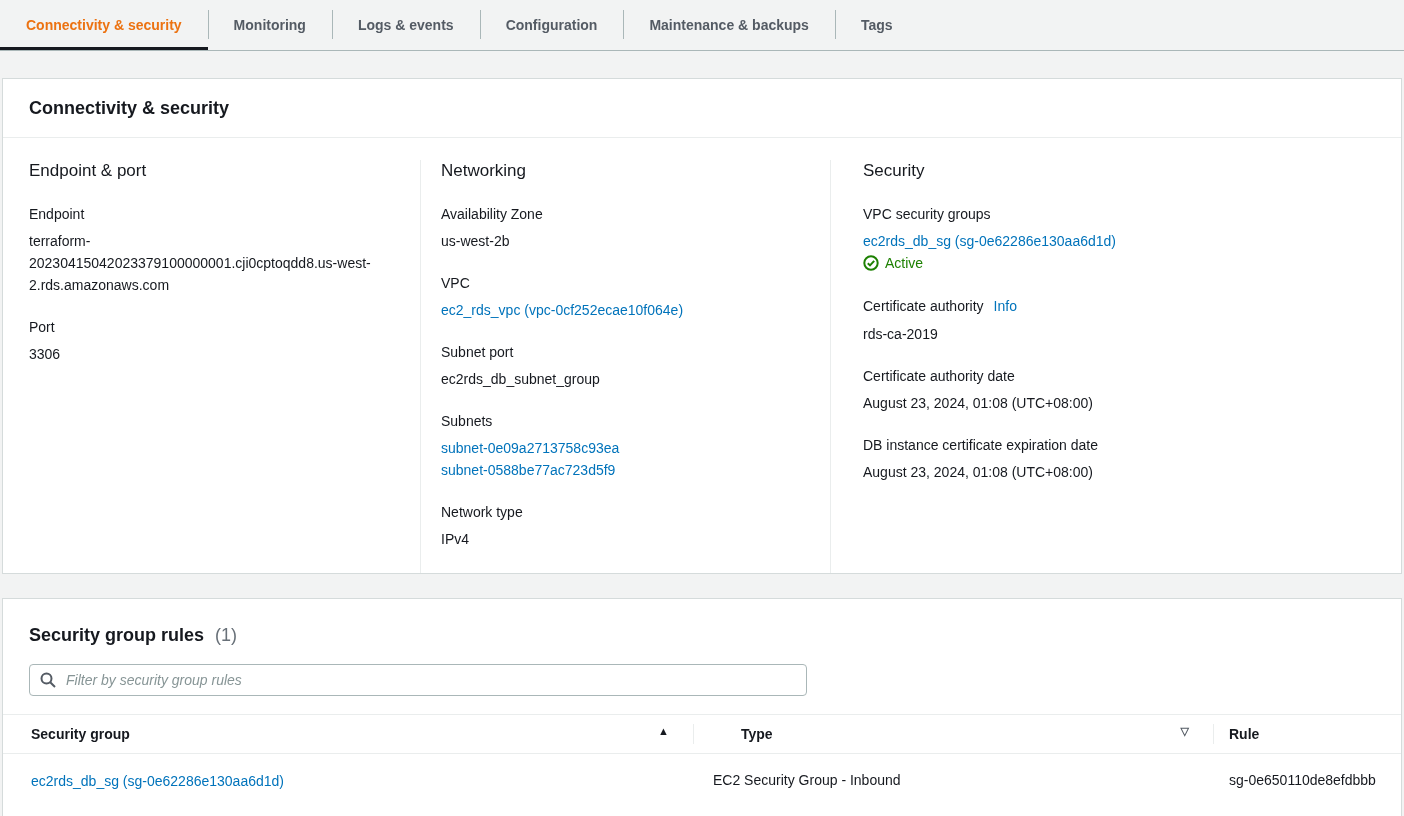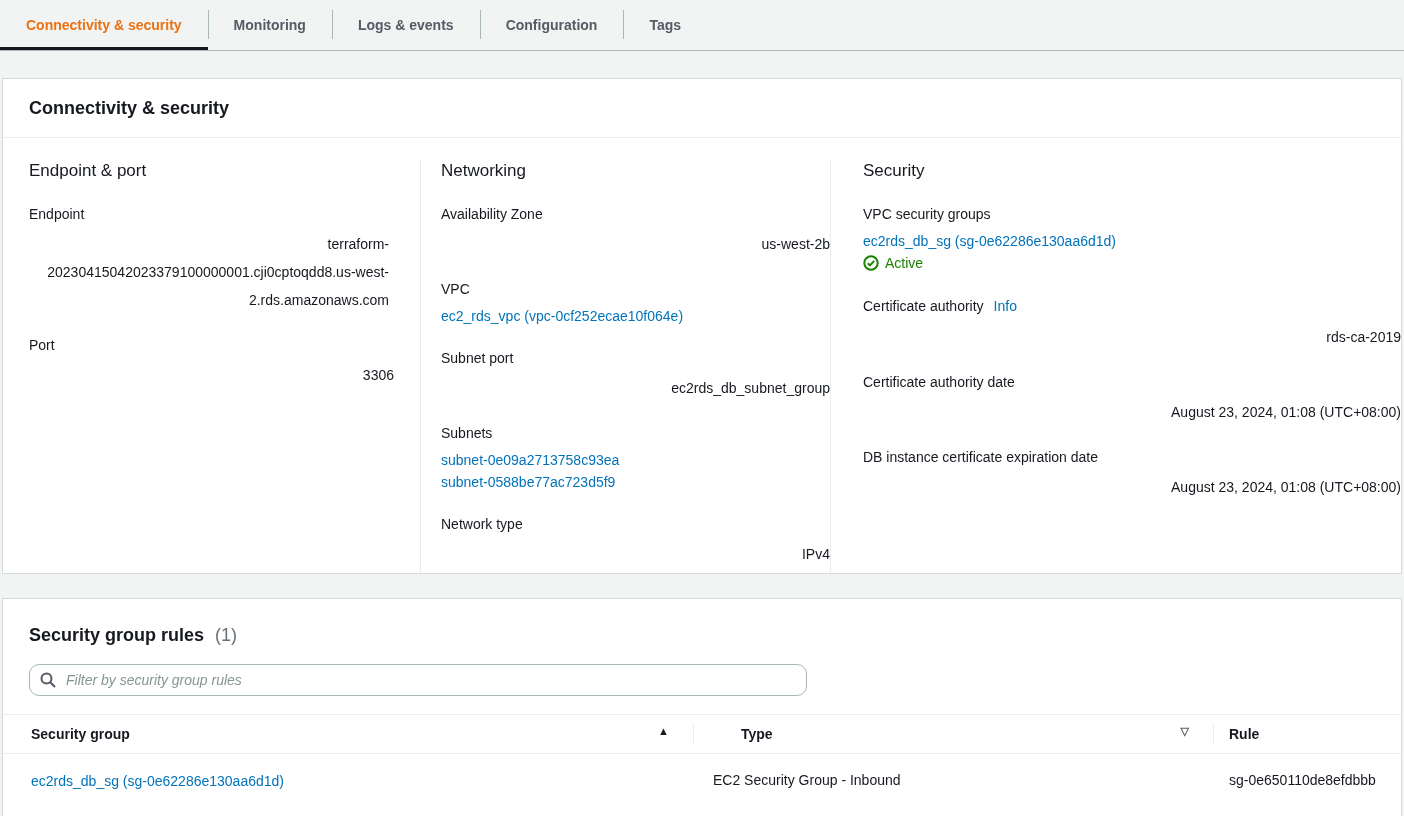--- a/index.html
+++ b/index.html
@@ -40,35 +40,35 @@
     font-size: 18px; font-weight: bold;
     border-bottom: 1px solid var(--divider, #eaeded);
   }
   .card-body { display: flex; align-items: stretch; padding: 22px 0 0 26px; height: 435px; }
   .col h3 { font-size: 17px; font-weight: 400; margin: 0 0 22px 0; line-height: 22px; }
   .col1 { width: 391px; padding-right: 26px; }
   .col2 { width: 410px; padding-left: 20px; border-left: 1px solid var(--divider); }
   .col3 { flex: 1; padding-left: 32px; border-left: 1px solid var(--divider); }
   .field { margin-bottom: 21px; }
   .label { line-height: 20px; margin-bottom: 6px; }
-  .value { line-height: 28px; text-align: right; }
+  .value { line-height: 22px; }
   .endpoint-value { max-width: 360px; overflow-wrap: break-word; }
   a { color: var(--link, #0073bb); text-decoration: none; line-height: 22px; display: inline-block; }
   .info-link { margin-left: 10px; }
   .status { display: flex; align-items: center; gap: 6px; color: var(--success, #1d8102); line-height: 22px; }
   .status svg { display: block; }
   
   .card-rules { margin-top: 24px; padding-bottom: 10px; }
   .card2-header { padding: 26px 26px 18px; font-size: 18px; }
   .card2-header .title { font-weight: bold; }
   .card2-header .count { color: var(--count, #687078); font-weight: 400; margin-left: 6px; }
   .filter-box { position: relative; margin: 0 26px; width: 778px; height: 32px; }
   .filter-input {
     width: 100%; height: 32px; border: 1px solid var(--input-border, #aab7b8);
-    border-radius: 10px; padding: 0 8px 0 36px; font-size: 14px;
+    border-radius: 4px; padding: 0 8px 0 36px; font-size: 14px;
     font-family: "Liberation Sans", sans-serif; color: var(--text); background: #fff;
   }
   .filter-input::placeholder { font-style: italic; color: var(--placeholder, #879596); }
   .search-icon { position: absolute; left: 11px; top: 8px; width: 16px; height: 16px; color: var(--muted); }
   .thead {
     margin-top: 18px; display: flex;
     border-top: 1px solid var(--divider); border-bottom: 1px solid var(--divider);
     font-weight: bold;
   }
   .th {
@@ -94,20 +94,21 @@
 </head>
 <body>
 
 <div class="page">
 
   <nav class="tabs">
     <div class="tab active">Connectivity &amp; security</div>
     <div class="tab">Monitoring</div>
     <div class="tab">Logs &amp; events</div>
     <div class="tab">Configuration</div>
+    <div class="tab">Maintenance &amp; backups</div>
     <div class="tab">Tags</div>
   </nav>
 
   <section class="card card-conn">
     <div class="card-header">Connectivity &amp; security</div>
     <div class="card-body">
 
       <div class="col col1">
         <h3>Endpoint &amp; port</h3>
         <div class="field">

